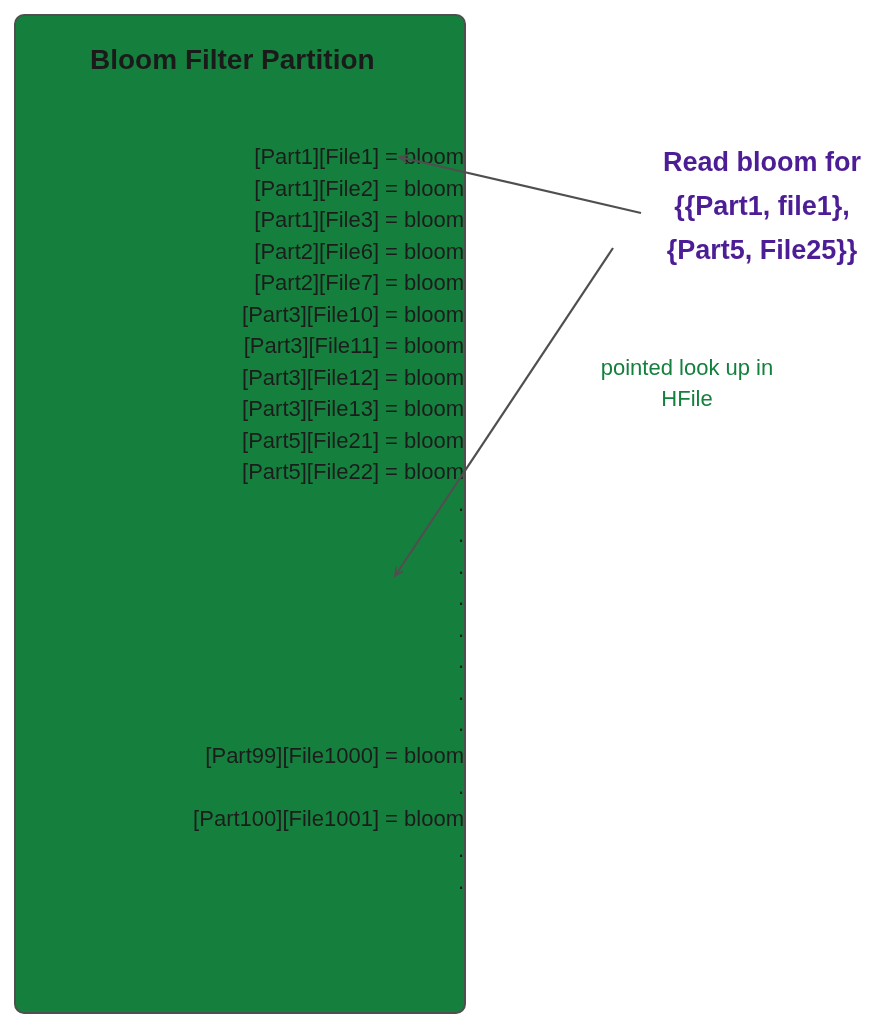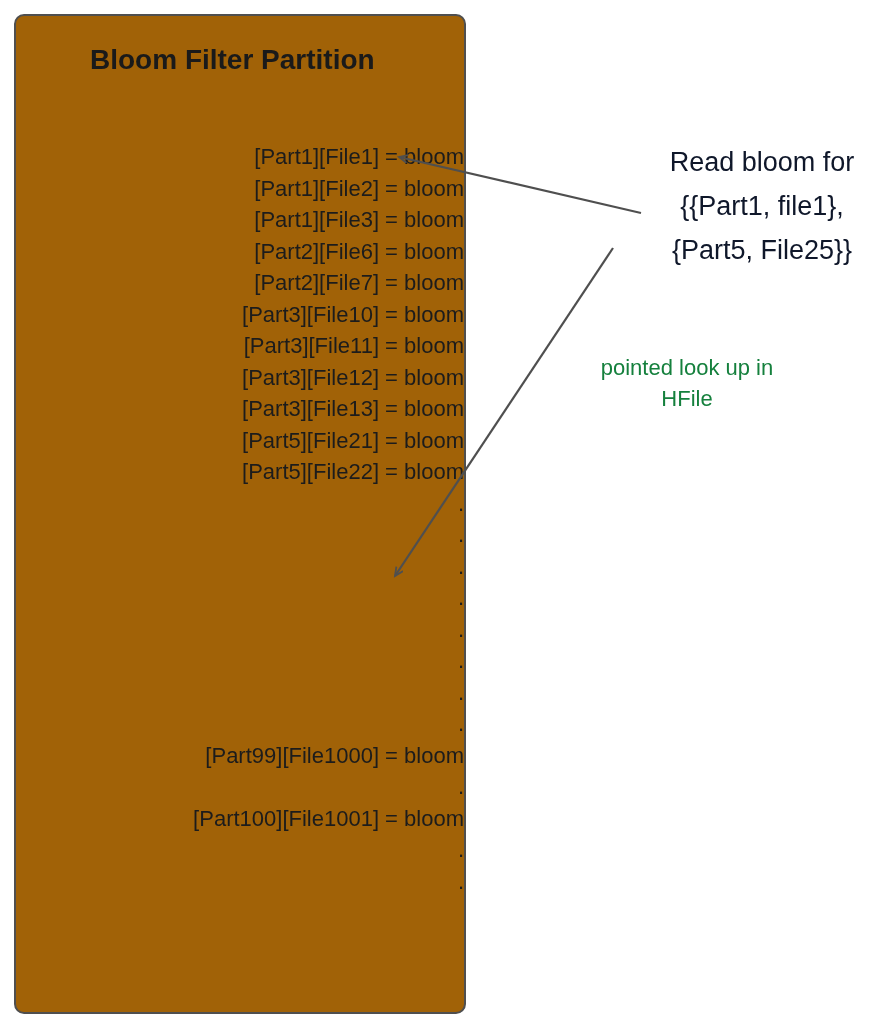--- a/index.html
+++ b/index.html
@@ -16,21 +16,21 @@
     overflow: hidden;
   }
   .box {
     position: absolute;
     left: 14px;
     top: 14px;
     width: 452px;
     height: 1000px;
     border: 2px solid #4f4f4f;
     border-radius: 10px;
-    background: #a16207;
+    background: #15803d;
     box-sizing: border-box;
     padding-left: 24px;
   }
   .box-title {
     position: absolute;
     left: 74px;
     top: 28px;
     font-size: 28px;
     font-weight: bold;
     color: #1a1a1a;
@@ -49,23 +49,23 @@
   .entry-list div {
     white-space: nowrap;
   }
   .read-bloom {
     position: absolute;
     left: 640px;
     top: 140px;
     width: 244px;
     text-align: center;
     font-size: 27px;
-    font-weight: normal;
+    font-weight: bold;
     line-height: 44px;
-    color: #0f172a;
+    color: #4c1d95;
   }
   .pointed-lookup {
     position: absolute;
     left: 580px;
     top: 352px;
     width: 214px;
     text-align: center;
     font-size: 22px;
     line-height: 31px;
     color: #15803d;

